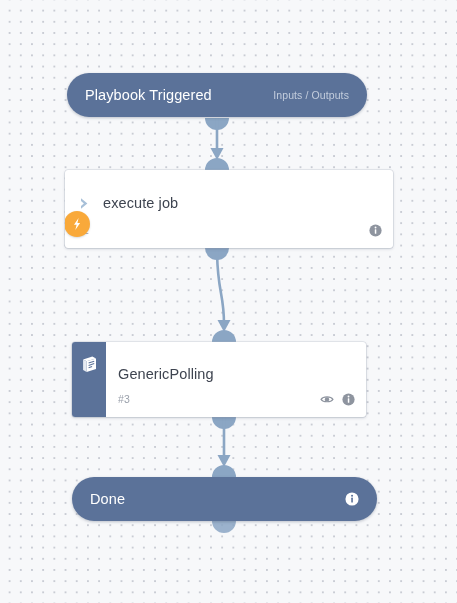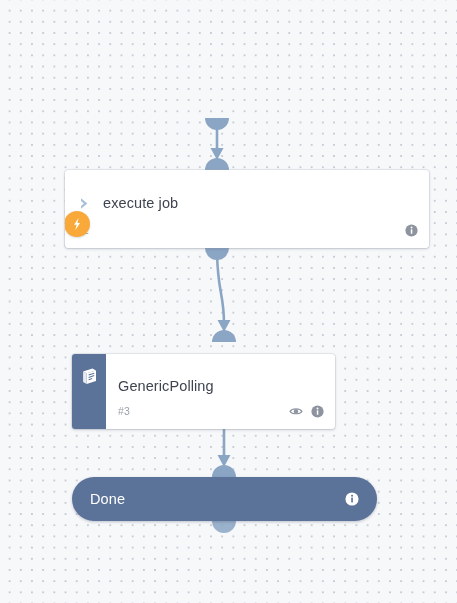--- a/index.html
+++ b/index.html
@@ -185,22 +185,28 @@
     <g>
       <path d="M 212,417 A 12,12 0 0 0 236,417 Z" fill="#8ba6c4"></path>
       <line x1="224" y1="417" x2="224" y2="459" stroke="#8ba6c4" stroke-width="2.6"></line>
       <path d="M 217.5,455 L 230.5,455 L 224,467 Z" fill="#8ba6c4"></path>
       <path d="M 212,477 A 12,12 0 0 1 236,477 Z" fill="#8ba6c4"></path>
     </g>
 
     <path d="M 212,521 A 12,12 0 0 0 236,521 Z" fill="#8ba6c4" opacity="0.85"></path>
   </svg>
 
-
-  <div class="node" style="left:65px; top:170px; width:364px;">
+  <div class="node" style="left:67px; top:73px; width:300px;">
+    <div class="pill">
+      <span class="pill-title">Playbook Triggered</span>
+      <span class="pill-sub">Inputs / Outputs</span>
+    </div>
+  </div>
+
+  <div class="node" style="left:65px; top:170px; width:328px;">
     <div class="card" style="height:78px;">
       <div class="card-body">
         <div class="card-head">
           <span class="card-head-icon">
             <svg class="ico" width="17" height="17" viewBox="0 0 17 17" aria-hidden="true">
               <path d="M4 3.2 L10.4 8.5 L4 13.8 L4 10.9 L6.9 8.5 L4 6.1 Z" fill="#a8c0d8"></path>
             </svg>
           </span>
           <span class="card-title">execute job</span>
         </div>
@@ -219,21 +225,21 @@
       </div>
 
       <span class="badge-bolt" style="left:-1px; bottom:11px;">
         <svg class="ico" width="14" height="14" viewBox="0 0 14 14" aria-hidden="true">
           <path d="M8.6 1.1 L4.0 7.7 L6.6 7.7 L5.3 12.9 L10.1 6.1 L7.4 6.1 Z" fill="#ffffff"></path>
         </svg>
       </span>
     </div>
   </div>
 
-  <div class="node" style="left:72px; top:354px; width:263px;text-align:right;">
+  <div class="node" style="left:72px; top:342px; width:294px;text-align:right;">
     <div class="card" style="height:75px;">
       <div class="card-rail">
         <span>
           <svg class="ico" width="19" height="19" viewBox="0 0 19 19" aria-hidden="true">
             <path d="M3.1 4.4 L12.4 1.6 L16.0 3.4 L6.6 6.3 Z" fill="#ffffff"></path>
             <path d="M6.6 6.3 L16.0 3.4 L16.0 14.0 L6.6 17.1 Z" fill="#ffffff"></path>
             <path d="M3.1 4.4 L6.6 6.3 L6.6 17.1 L3.1 15.1 Z" fill="#e6ebf2"></path>
             <path d="M8.6 8.1 L14.2 6.3" stroke="#5b7299" stroke-width="1.1" fill="none"></path>
             <path d="M8.6 10.4 L14.2 8.6" stroke="#5b7299" stroke-width="1.1" fill="none"></path>
             <path d="M8.6 12.7 L12.1 11.6" stroke="#5b7299" stroke-width="1.1" fill="none"></path>

